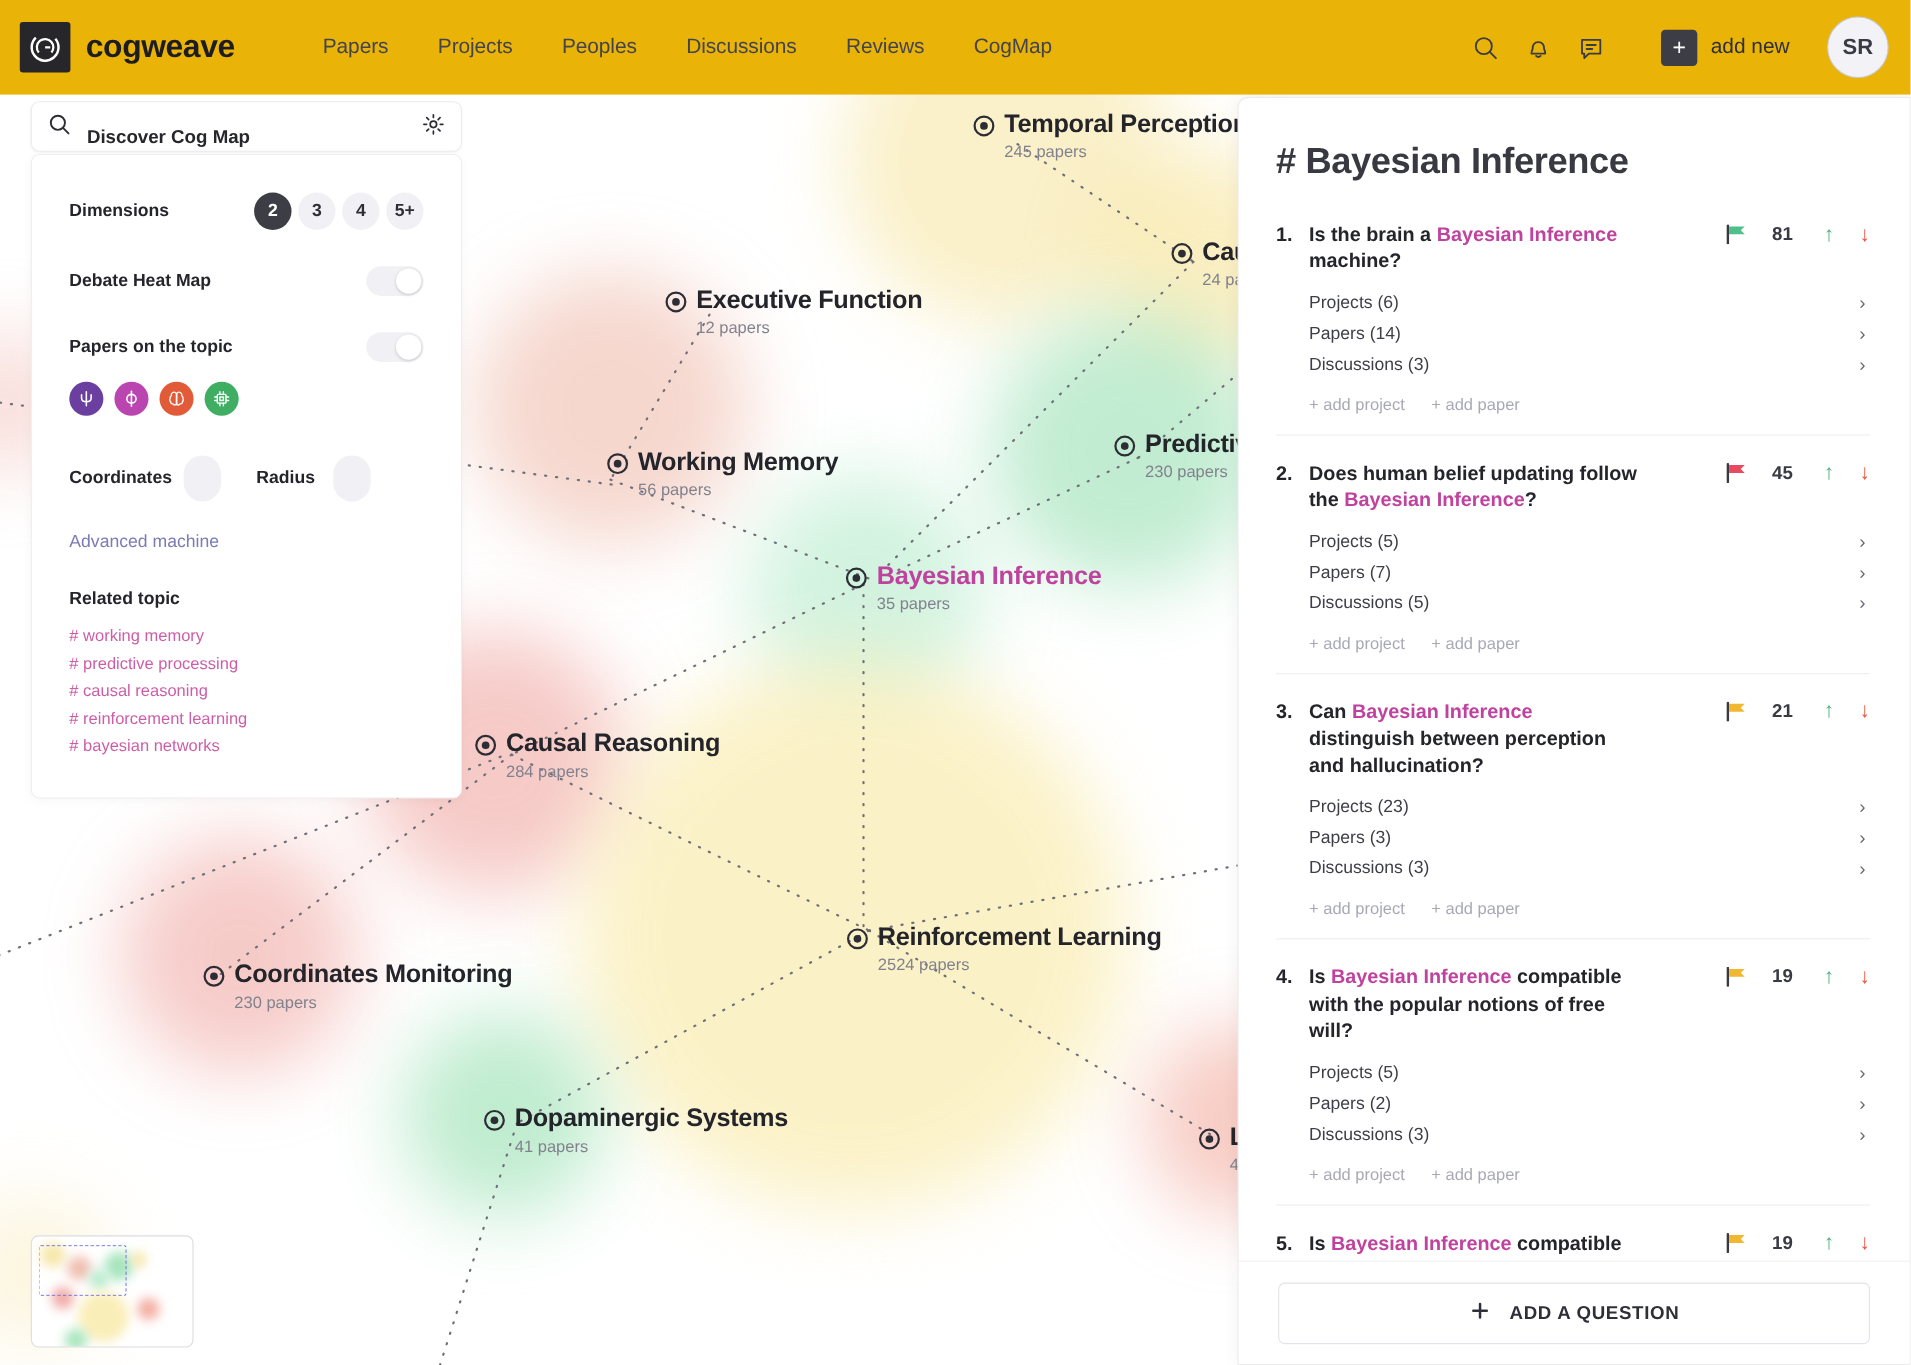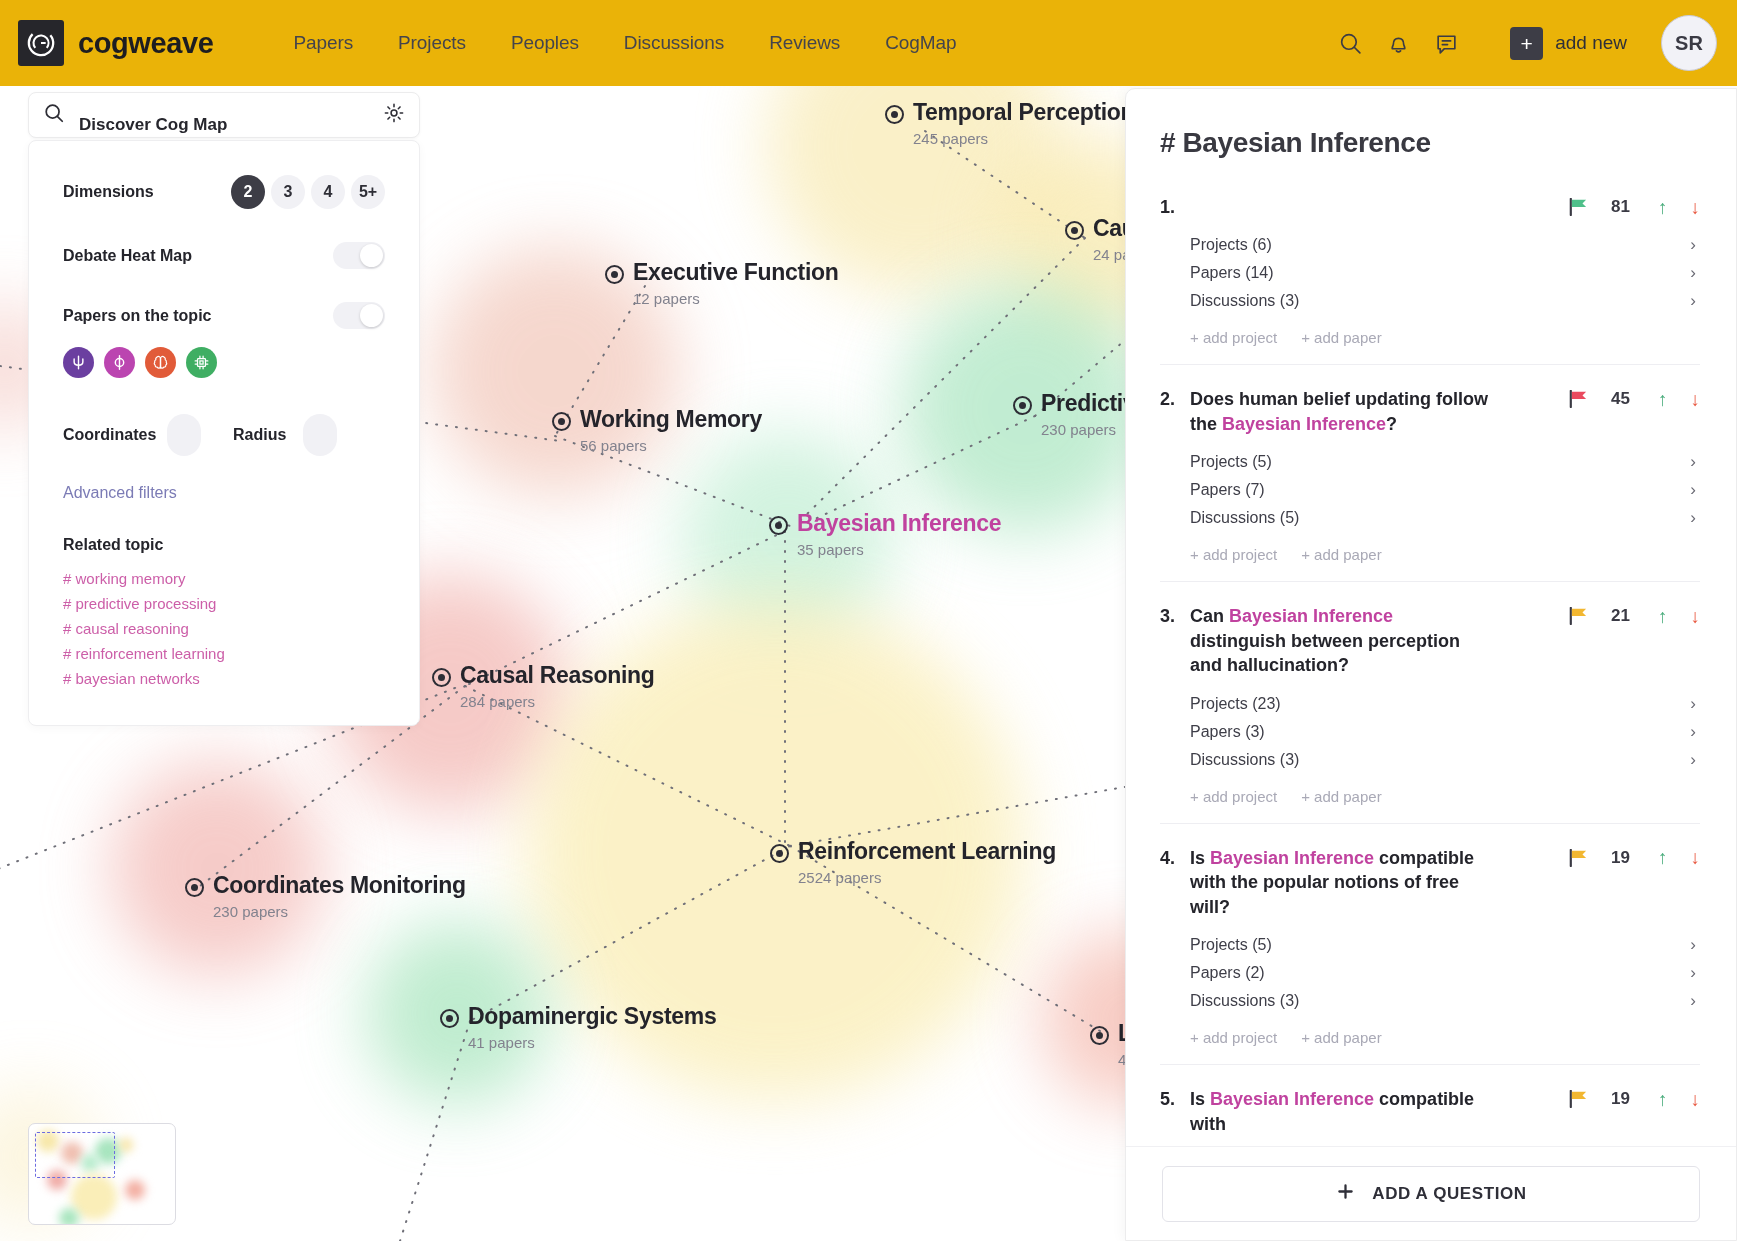--- a/index.html
+++ b/index.html
@@ -94,21 +94,21 @@
   .mm-blob { position: absolute; border-radius: 50%; filter: blur(5px); }
   .mm-view { position: absolute; border: 1.3px dashed #6b6be0; border-radius: 2px; }
 
   
   .rpanel {
     position: absolute; right: 0px; top: 88px; width: 612px; height: 1153px;
     background: #fff; border: 1px solid #ececed; border-radius: 10px 0 0 0;
     z-index: 50; box-shadow: -2px 0 14px rgba(0,0,0,0.045); overflow: hidden;
   }
   .rp-scroll { position: absolute; inset: 0 0 94px 0; overflow: hidden; padding: 38px 36px 0 34px; }
-  .rp-title { font-size: 28px; font-weight: 700; color: #393941; letter-spacing: -0.4px; margin-bottom: 36px; }
+  .rp-title { font-size: 33px; font-weight: 700; color: #393941; letter-spacing: -0.4px; margin-bottom: 36px; }
   .q { padding-bottom: 18px; border-bottom: 1px solid #eeeef2; margin-bottom: 22px; }
   .q:last-child { border-bottom: none; }
   .q-head { display: flex; align-items: flex-start; }
   .q-num { font-size: 18px; font-weight: 700; color: #24242b; width: 30px; flex: none; line-height: 1.36; }
   .q-text { font-size: 18px; font-weight: 700; color: #24242b; line-height: 1.36; max-width: 300px; }
   .hl { color: #c0429f; }
   .q-meta { margin-left: auto; display: flex; align-items: center; gap: 23px; padding-top: 2px; flex: none; }
   .flag { width: 20px; height: 18px; flex: none; }
   .q-score { font-size: 17px; font-weight: 700; color: #3a3a44; min-width: 24px; }
   .arrow { font-size: 19px; line-height: 1; cursor: pointer; }
@@ -377,38 +377,39 @@
       </div>
     </div>
 
     <div class="crrow">
       <div class="flabel" style="width:104px;">Coordinates</div>
       <div class="pill"></div>
       <div class="flabel" style="width:70px;margin-left:32px;">Radius</div>
       <div class="pill"></div>
     </div>
 
-    <div class="advfilters">Advanced filters</div>
+    <div class="advfilters">Advanced machine</div>
     <div class="rtitle">Related topic</div>
     <div id="rtags">
         <div class="rtag"># working memory</div>
         <div class="rtag"># predictive processing</div>
         <div class="rtag"># causal reasoning</div>
         <div class="rtag"># reinforcement learning</div>
         <div class="rtag"># bayesian networks</div>
       </div>
   </div>
 
   <div class="rpanel">
     <div class="rp-scroll">
       <div class="rp-title"># Bayesian Inference</div>
       <div id="qlist">
           <div class="q">
             <div class="q-head">
               <div class="q-num">1.</div>
+              <div class="q-text"><span class="">Is the brain a </span><span class="hl">Bayesian Inference</span><span class=""> machine?</span></div>
               <div class="q-meta">
                 <svg class="flag" viewBox="0 0 22 20">
                   <path d="M3 1 v18" stroke="#3a3a44" stroke-width="2.4" stroke-linecap="round"></path>
                   <path d="M4.2 2 H20 l-4 4 4 4 H4.2 z" fill="#4fc08a"></path>
                 </svg>
                 <span class="q-score">81</span>
                 <span class="arrow up">↑</span>
                 <span class="arrow down">↓</span>
               </div>
             </div>

